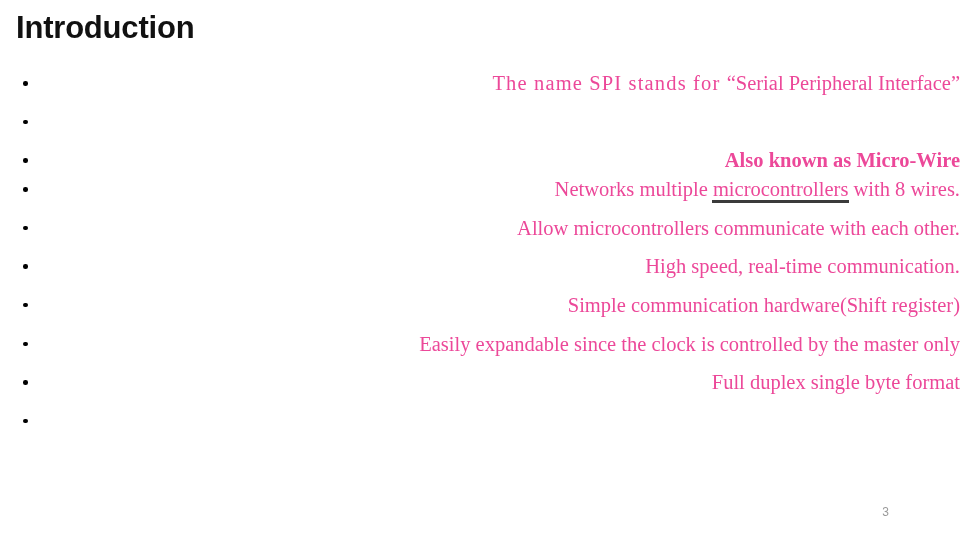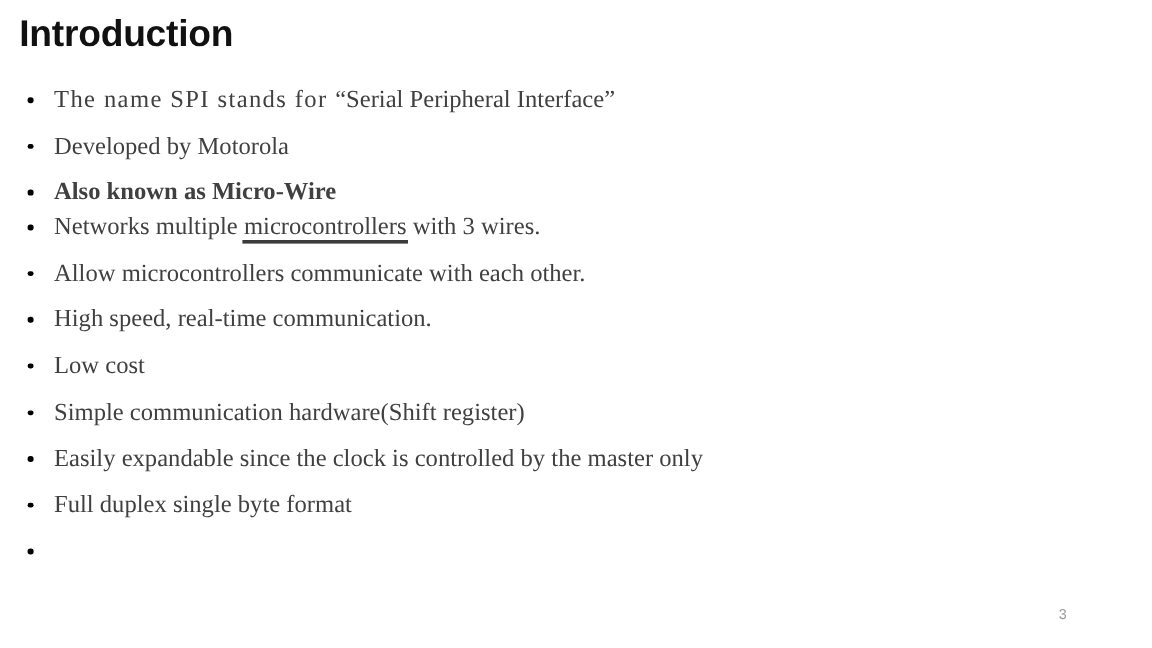--- a/index.html
+++ b/index.html
@@ -37,26 +37,27 @@
     left: 0;
     top: 70px;
     width: 960px;
     list-style: none;
     margin: 0;
     padding: 0;
   }
   .bullet-item {
     position: relative;
     padding-left: 45px;
-    color: #404040;
+    color: #ec4899;
     font-family: "Liberation Serif", serif;
     font-size: 20.5px;
     line-height: 26px;
     height: 38.6px;
     white-space: nowrap;
+    text-align: right;
   }
   .bullet-item .dot {
     position: absolute;
     left: 23px;
     top: 11px;
     width: 4.5px;
     height: 4.5px;
     background: #000000;
     border-radius: 50%;
   }
@@ -103,47 +104,42 @@
 
   <ul class="bullet-list">
 
     <li class="bullet-item">
       <span class="dot"></span>
       <span class="bullet-text"><span class="spaced">The name SPI stands for </span><span>“Serial Peripheral Interface”</span></span>
     </li>
 
     <li class="bullet-item">
       <span class="dot"></span>
-      <span class="bullet-text">Developed by Motorola</span>
     </li>
 
     <li class="bullet-item tight">
       <span class="dot"></span>
       <span class="bullet-text">Also known as Micro-Wire</span>
     </li>
 
     <li class="bullet-item">
       <span class="dot"></span>
-      <span class="bullet-text"><span>Networks multiple </span><span class="heavy-underline">microcontrollers</span><span> with 3 wires.</span></span>
+      <span class="bullet-text"><span>Networks multiple </span><span class="heavy-underline">microcontrollers</span><span> with 8 wires.</span></span>
     </li>
 
     <li class="bullet-item">
       <span class="dot"></span>
       <span class="bullet-text">Allow microcontrollers communicate with each other.</span>
     </li>
 
     <li class="bullet-item">
       <span class="dot"></span>
       <span class="bullet-text">High speed, real-time communication.</span>
     </li>
 
-    <li class="bullet-item">
-      <span class="dot"></span>
-      <span class="bullet-text">Low cost</span>
-    </li>
 
 
     <li class="bullet-item">
       <span class="dot"></span>
       <span class="bullet-text">Simple communication hardware(Shift register)</span>
     </li>
 
     <li class="bullet-item">
       <span class="dot"></span>
       <span class="bullet-text">Easily expandable since the clock is controlled by the master only</span>

